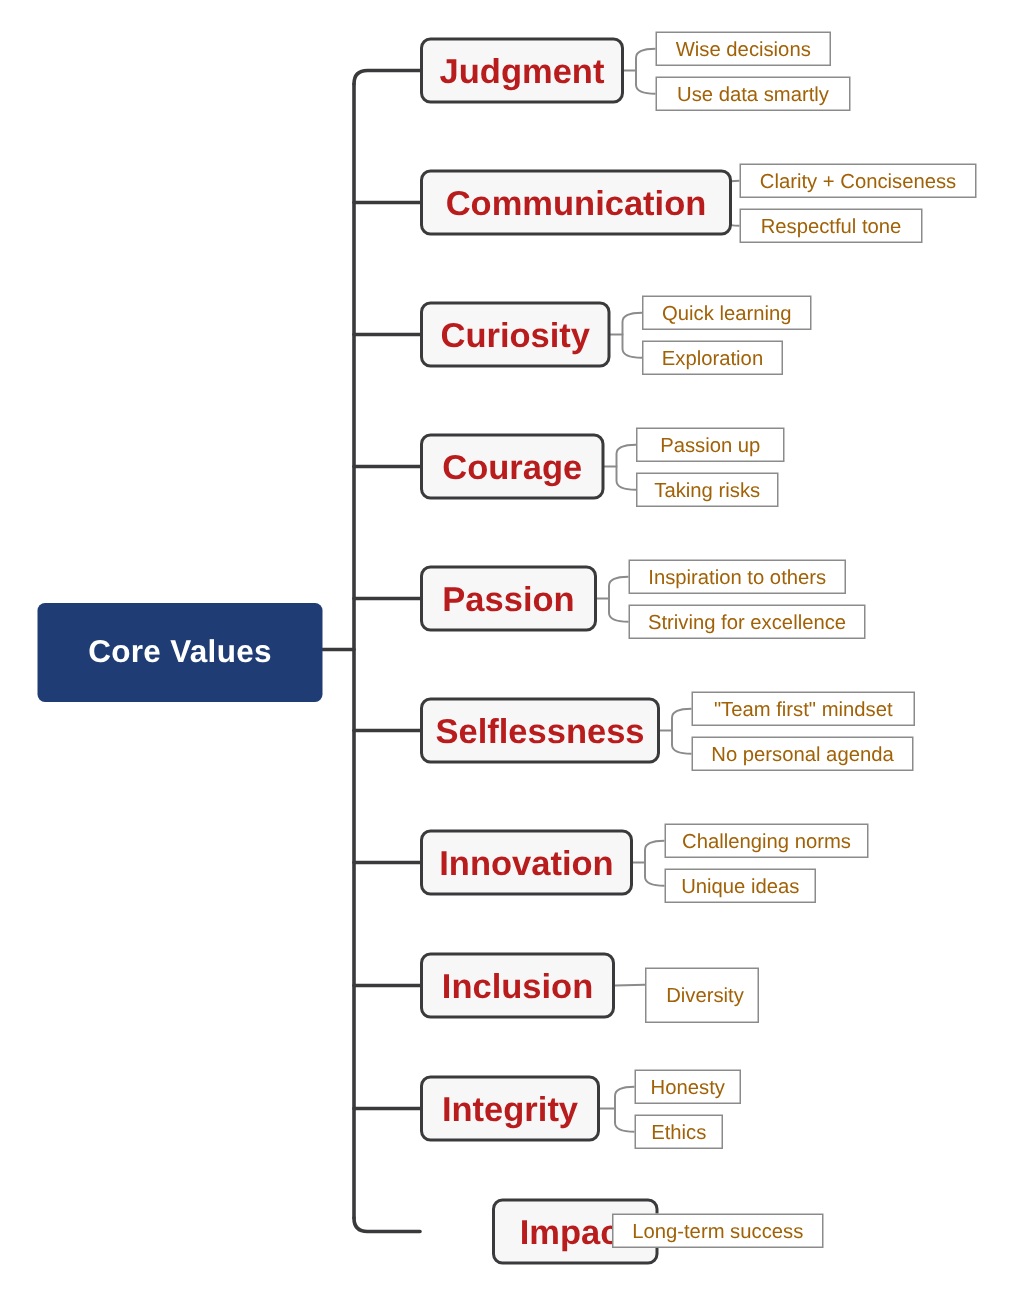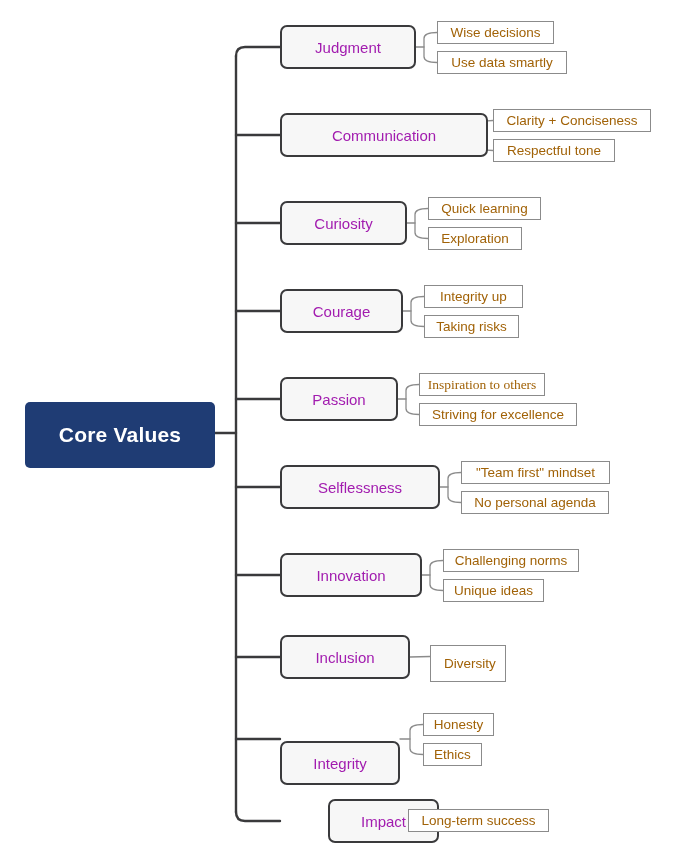--- a/index.html
+++ b/index.html
@@ -40,25 +40,25 @@
     color: #ffffff;
     border-radius: 5px;
     font-size: 21px;
     font-weight: bold;
     letter-spacing: 0.2px;
     padding: 0 16px;
   }
   
   .branch-node {
     background: #f7f7f7;
-    color: #a21caf;
+    color: #b91c1c;
     border: 2.4px solid #3a3a3c;
     border-radius: 7px;
-    font-size: 15px;
-    font-weight: normal;
+    font-size: 23px;
+    font-weight: bold;
     padding: 0 15px;
   }
   
   .leaf-node {
     background: #ffffff;
     color: #a16207;
     border: 1.3px solid #8b8b8b;
     border-radius: 0;
     font-size: 13.5px;
     font-weight: normal;
@@ -105,31 +105,31 @@
     <div class="node branch-node" style="left: 280px; top: 25px; width: 136px; height: 44px;">Judgment</div>
     <div class="node leaf-node" style="left: 437px; top: 21px; width: 117px; height: 23px;">Wise decisions</div>
     <div class="node leaf-node" style="left: 437px; top: 51px; width: 130px; height: 23px;">Use data smartly</div>
     <div class="node branch-node" style="left: 280px; top: 113px; width: 208px; height: 44px;">Communication</div>
     <div class="node leaf-node" style="left: 493px; top: 109px; width: 158px; height: 23px;">Clarity + Conciseness</div>
     <div class="node leaf-node" style="left: 493px; top: 139px; width: 122px; height: 23px;">Respectful tone</div>
     <div class="node branch-node" style="left: 280px; top: 201px; width: 127px; height: 44px;">Curiosity</div>
     <div class="node leaf-node" style="left: 428px; top: 197px; width: 113px; height: 23px;">Quick learning</div>
     <div class="node leaf-node" style="left: 428px; top: 227px; width: 94px; height: 23px;">Exploration</div>
     <div class="node branch-node" style="left: 280px; top: 289px; width: 123px; height: 44px;">Courage</div>
-    <div class="node leaf-node" style="left: 424px; top: 285px; width: 99px; height: 23px;">Integrity up</div>
+    <div class="node leaf-node" style="left: 424px; top: 285px; width: 99px; height: 23px;">Passion up</div>
     <div class="node leaf-node" style="left: 424px; top: 315px; width: 95px; height: 23px;">Taking risks</div>
     <div class="node branch-node" style="left: 280px; top: 377px; width: 118px; height: 44px;">Passion</div>
-    <div class="node leaf-node" style="left: 419px; top: 373px; width: 126px; height: 23px; font-family: Liberation Serif, serif;">Inspiration to others</div>
+    <div class="node leaf-node" style="left: 419px; top: 373px; width: 145px; height: 23px;">Inspiration to others</div>
     <div class="node leaf-node" style="left: 419px; top: 403px; width: 158px; height: 23px;">Striving for excellence</div>
     <div class="node branch-node" style="left: 280px; top: 465px; width: 160px; height: 44px;">Selflessness</div>
     <div class="node leaf-node" style="left: 461px; top: 461px; width: 149px; height: 23px;">"Team first" mindset</div>
     <div class="node leaf-node" style="left: 461px; top: 491px; width: 148px; height: 23px;">No personal agenda</div>
     <div class="node branch-node" style="left: 280px; top: 553px; width: 142px; height: 44px;">Innovation</div>
     <div class="node leaf-node" style="left: 443px; top: 549px; width: 136px; height: 23px;">Challenging norms</div>
     <div class="node leaf-node" style="left: 443px; top: 579px; width: 101px; height: 23px;">Unique ideas</div>
     <div class="node branch-node" style="left: 280px; top: 635px; width: 130px; height: 44px;">Inclusion</div>
     <div class="node leaf-node" style="left: 430px; top: 645px; width: 76px; height: 37px; padding-left: 12px;">Diversity</div>
-    <div class="node branch-node" style="left: 280px; top: 717px; width: 120px; height: 44px; margin-top: 24px;">Integrity</div>
+    <div class="node branch-node" style="left: 280px; top: 717px; width: 120px; height: 44px;">Integrity</div>
     <div class="node leaf-node" style="left: 423px; top: 713px; width: 71px; height: 23px;">Honesty</div>
     <div class="node leaf-node" style="left: 423px; top: 743px; width: 59px; height: 23px;">Ethics</div>
     <div class="node branch-node" style="left: 280px; top: 799px; width: 111px; height: 44px; margin-left: 48px;">Impact</div>
     <div class="node leaf-node" style="left: 408px; top: 809px; width: 141px; height: 23px;">Long-term success</div>
   </div>
 
 </body></html>

